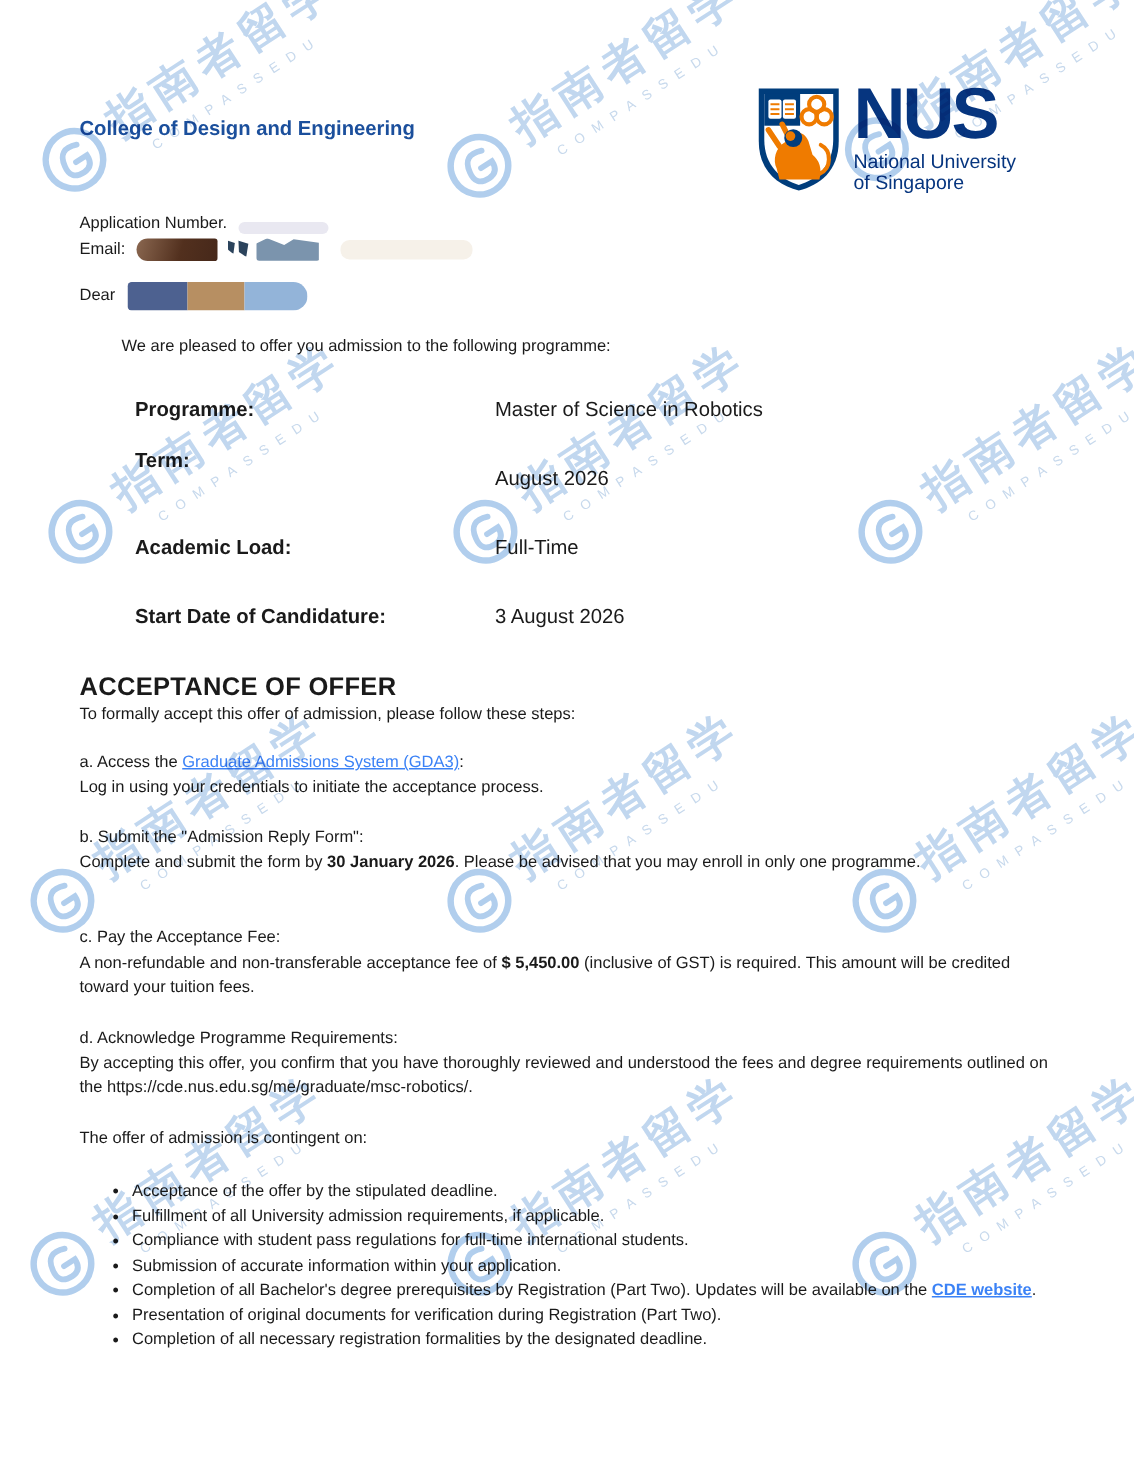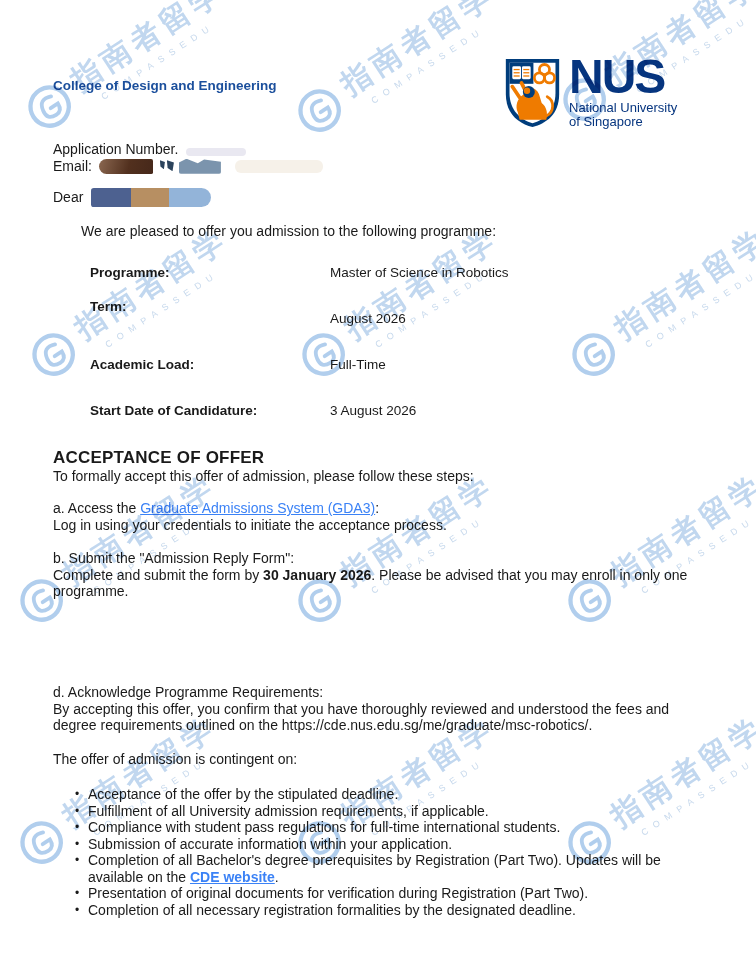--- a/index.html
+++ b/index.html
@@ -1,18 +1,18 @@
 <!DOCTYPE html>
 <html><head>
 <meta charset="utf-8">
 <style>
   html,body{margin:0;padding:0;background:#ffffff;}
   .page{position:relative;width:756px;height:976px;background:#ffffff;overflow:hidden;
         font-family:"Liberation Sans",sans-serif;color:#1a1a1a;}
-  .abs{position:absolute;left:53px;width:655px;font-size:14px;line-height:16.5px;}
+  .abs{position:absolute;left:53px;width:655px;font-size:11px;line-height:16.5px;}
   .bold{font-weight:bold;}
   .dept-title{top:78px;font-weight:bold;color:#1b4f9c;font-size:13.5px;}
   
   .logo{position:absolute;left:504px;top:56px;display:flex;gap:8px;align-items:flex-start;}
   .logo-shield{width:57px;height:74px;}
   .logo-acronym{font-size:48px;line-height:42px;font-weight:bold;color:#06357f;letter-spacing:-2px;}
   .logo-subtitle{font-size:13px;line-height:14px;color:#06357f;margin-top:3px;}
   
   .blob{display:inline-block;vertical-align:middle;}
   .inline-row{display:flex;align-items:center;}
@@ -125,20 +125,24 @@
   <div class="abs" style="top:500px;">
     <span>a. Access the </span><a class="link" href="#">Graduate Admissions System (GDA3)</a><span>:</span><br>
     <span>Log in using your credentials to initiate the acceptance process.</span>
   </div>
 
   <div class="abs" style="top:550px;">
     <span>b. Submit the "Admission Reply Form":</span><br>
     <span>Complete and submit the form by </span><span class="bold">30 January 2026</span><span>. Please be advised that you may enroll in only one programme.</span>
   </div>
 
+  <div class="abs" style="top:617px;">
+    <span>c. Pay the Acceptance Fee:</span><br>
+    <span>A non-refundable and non-transferable acceptance fee of </span><span class="bold">$ 5,450.00</span><span> (inclusive of GST) is required. This amount will be credited toward your tuition fees.</span>
+  </div>
 
   <div class="abs" style="top:684px;">
     <span>d. Acknowledge Programme Requirements:</span><br>
     <span>By accepting this offer, you confirm that you have thoroughly reviewed and understood the fees and degree requirements outlined on the https://cde.nus.edu.sg/me/graduate/msc-robotics/.</span>
   </div>
 
   <div class="abs" style="top:751px;">The offer of admission is contingent on:</div>
 
   <ul class="bullets abs" style="top:786px;">
     <li>Acceptance of the offer by the stipulated deadline.</li>

